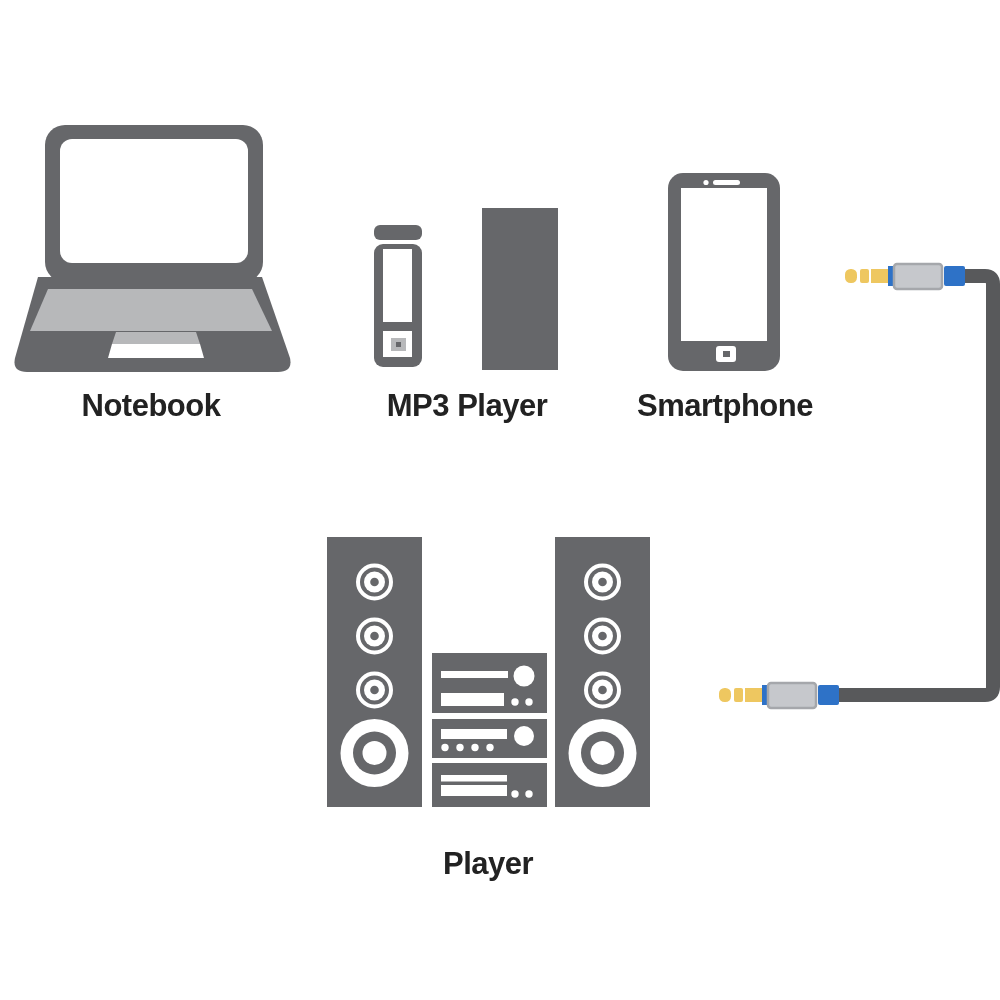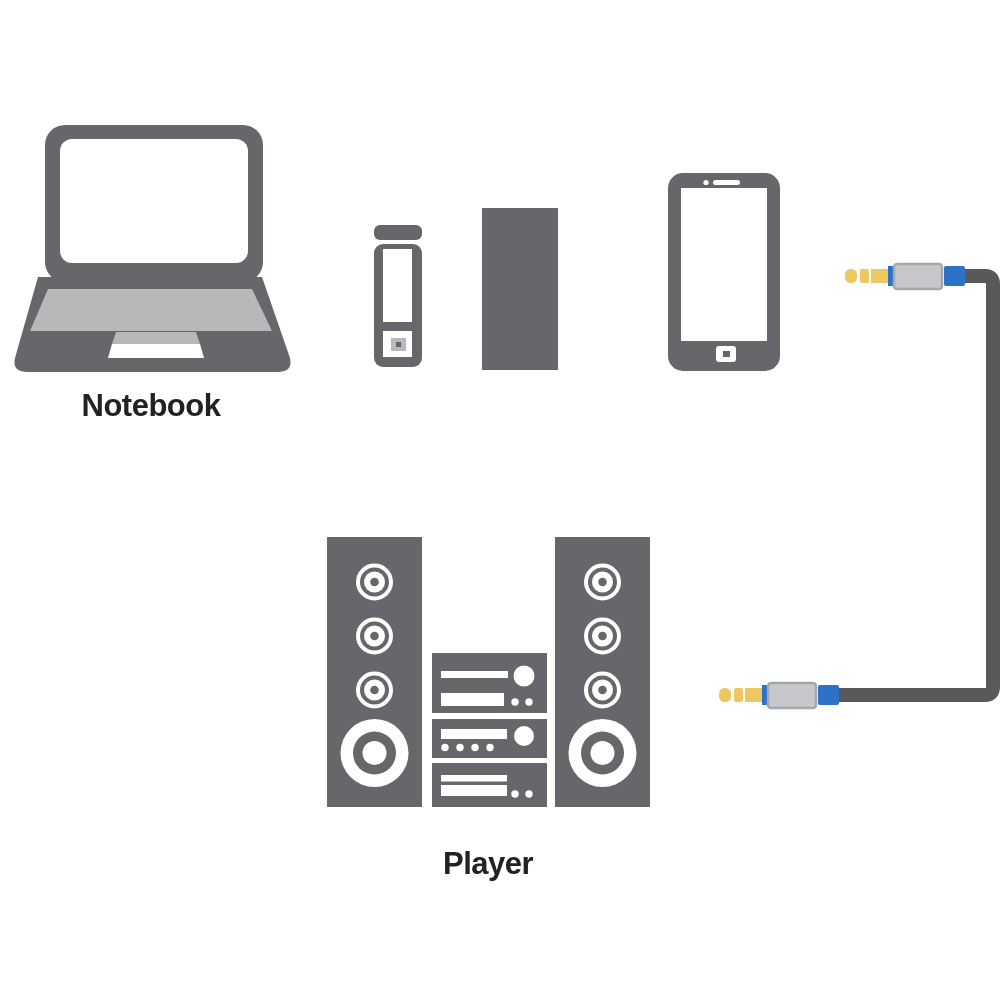--- a/index.html
+++ b/index.html
@@ -58,29 +58,31 @@
       <rect x="9" y="44" width="48" height="123" rx="9" class="f-dev"></rect>
       <rect x="18" y="49" width="29" height="73" class="f-wht"></rect>
       <rect x="18" y="131" width="29" height="26" class="f-wht"></rect>
       <rect x="26" y="138" width="15" height="13" class="f-pan"></rect>
       <rect x="31" y="142" width="5" height="5" class="f-dev"></rect>
     </g>
     <g>
       <rect x="117" y="8" width="76" height="162" class="f-dev"></rect>
     </g>
   </svg>
+  <div class="label" style="left:467px;top:390px">MP3 Player</div>
 
   <svg class="icon" style="left:660px;top:165px" width="135" height="215" viewBox="0 0 135 215">
     <rect x="8" y="8" width="112" height="198" rx="15" class="f-dev"></rect>
     <rect x="21" y="23" width="86" height="153" class="f-wht"></rect>
     <circle cx="46" cy="17.5" r="2.6" class="f-wht"></circle>
     <rect x="53" y="15" width="27" height="5" rx="2.5" class="f-wht"></rect>
     <rect x="56" y="181" width="20" height="16" rx="3" class="f-wht"></rect>
     <rect x="63" y="186" width="7" height="6" class="f-dev"></rect>
   </svg>
+  <div class="label" style="left:725px;top:390px">Smartphone</div>
 
   <svg class="icon" style="left:320px;top:530px" width="340" height="285" viewBox="0 0 340 285">
 
     <g>
       <rect x="7" y="7" width="95" height="270" class="f-dev"></rect>
       <g>
         <circle cx="54.5" cy="52" r="16.5" fill="none" class="s-wht" stroke-width="4"></circle>
         <circle cx="54.5" cy="52" r="10.5" class="f-wht"></circle>
         <circle cx="54.5" cy="52" r="4.3" class="f-dev"></circle>
       </g>

